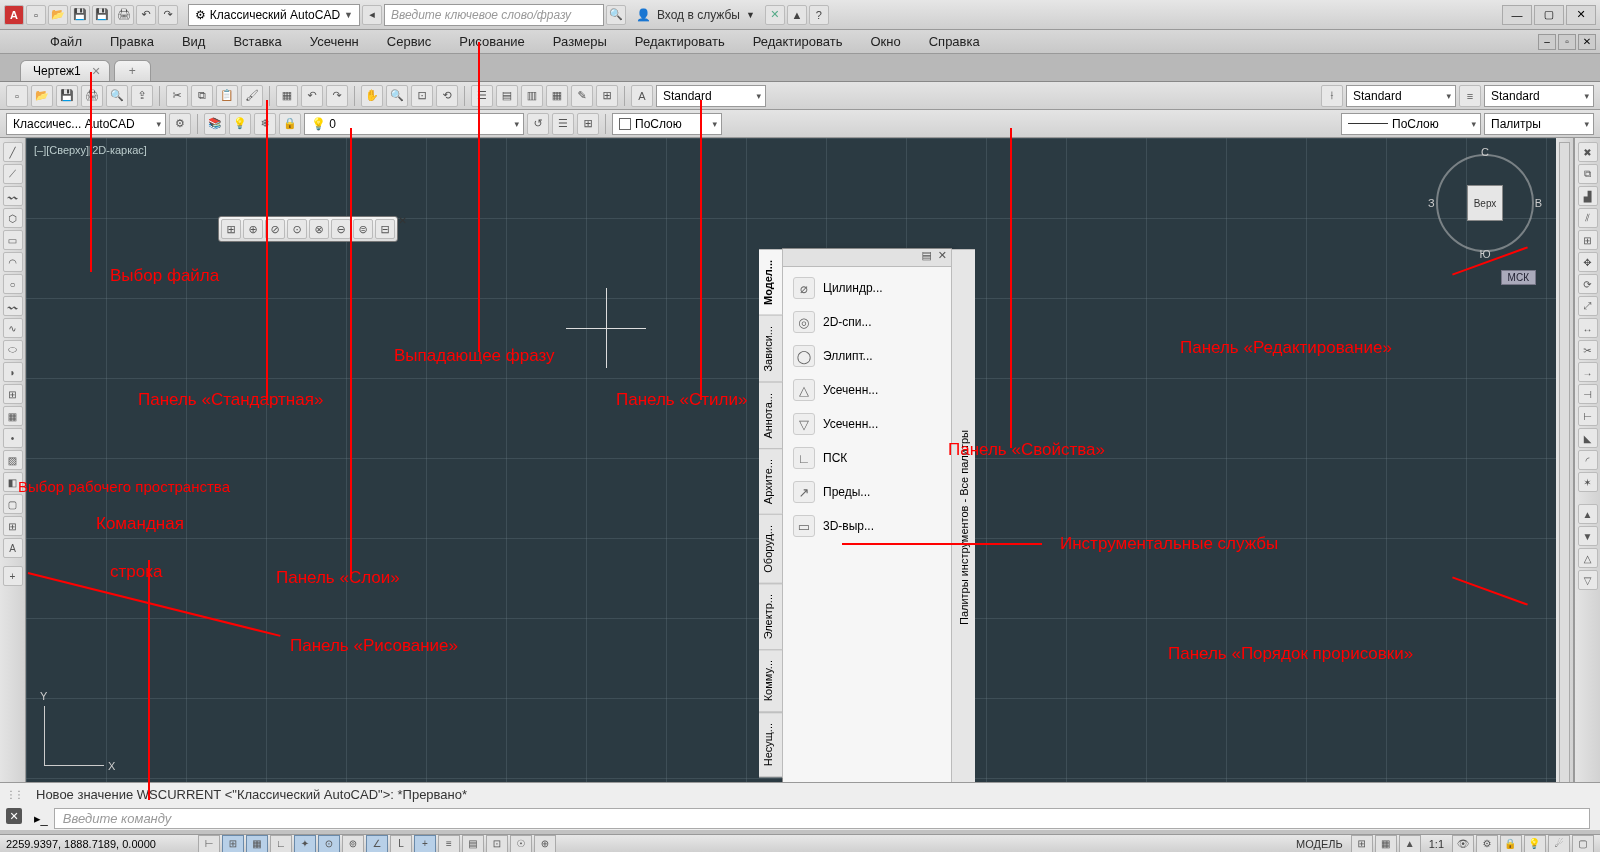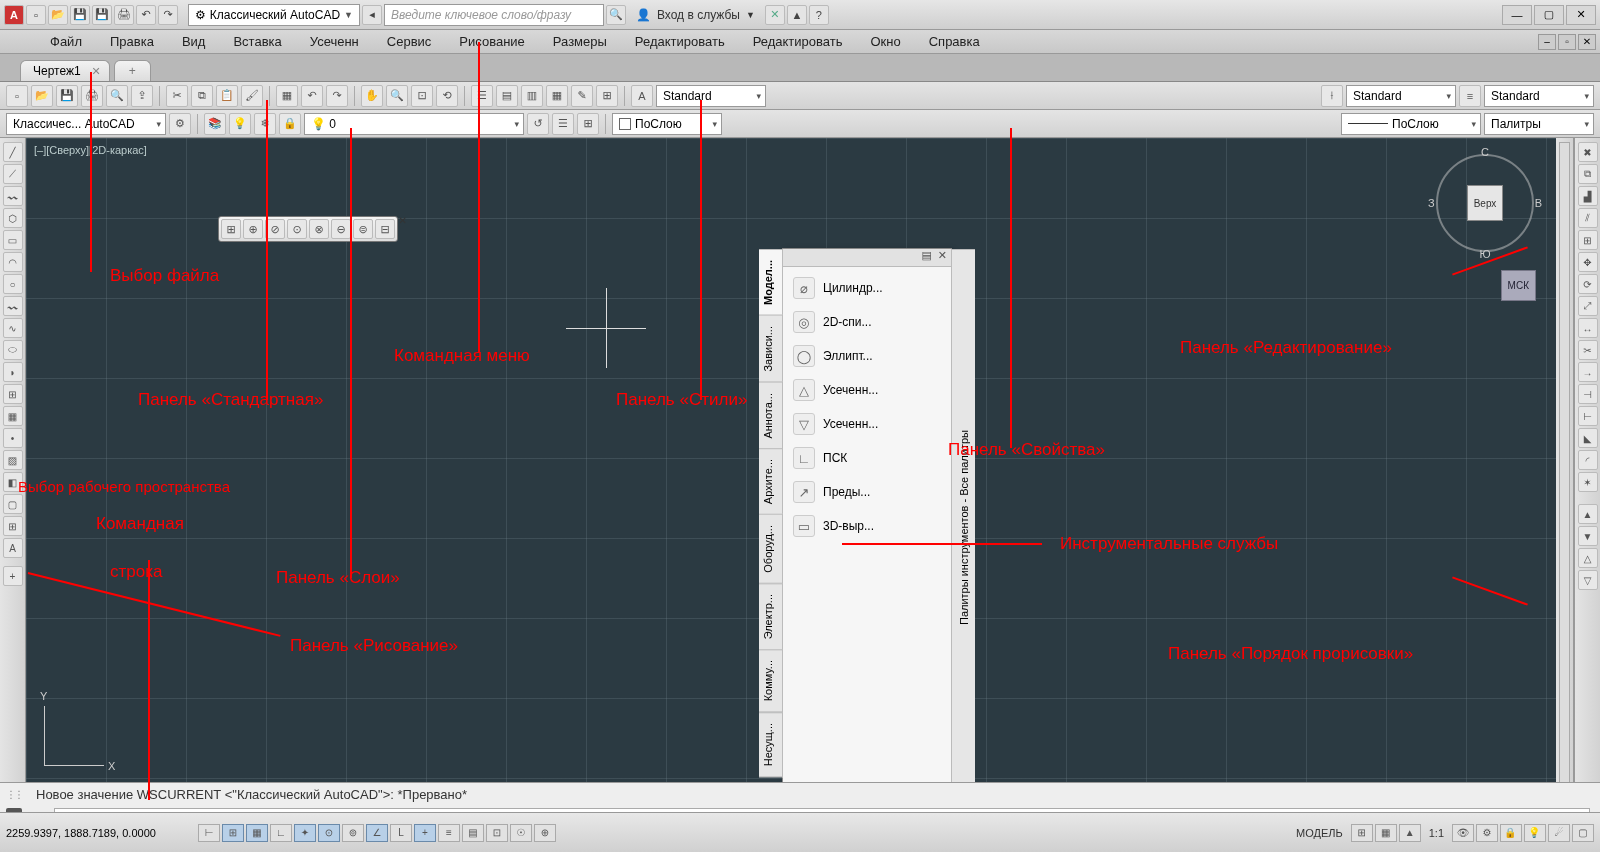--- a/index.html
+++ b/index.html
@@ -61,21 +61,21 @@
 .float-tb .x { position:absolute; right:-10px; top:-2px; color:#333; font-size:10px; }
 
 
 .viewcube { position:absolute; right:16px; top:10px; width:110px; height:110px; color:#ccc; font-size:11px; }
 .vc-ring { position:absolute; inset:6px; border:2px solid rgba(200,200,200,.5); border-radius:50%; }
 .vc-cube { position:absolute; left:38px; top:38px; width:34px; height:34px; background:#e6e6e6; color:#333; display:flex; align-items:center; justify-content:center; font-size:10px; box-shadow:0 0 0 1px #888; }
 .vc-n { position:absolute; left:50%; top:-2px; transform:translateX(-50%); }
 .vc-s { position:absolute; left:50%; bottom:-2px; transform:translateX(-50%); }
 .vc-e { position:absolute; right:-2px; top:50%; transform:translateY(-50%); }
 .vc-w { position:absolute; left:-2px; top:50%; transform:translateY(-50%); }
-.mck { position:absolute; right:20px; top:132px; background:#aab; color:#223; font-size:10px; padding:9px 6px; border:1px solid #778; }
+.mck { position:absolute; right:20px; top:132px; background:#aab; color:#223; font-size:10px; padding:1px 6px; border:1px solid #778; }
 
 
 .palette { position:absolute; left:756px; top:110px; width:170px; height:560px; background:#f6f6f6; border:1px solid #888; box-shadow:2px 2px 6px rgba(0,0,0,.3); font-size:12px; }
 .pal-hdr { height:18px; background:#e2e2e2; border-bottom:1px solid #bbb; display:flex; justify-content:flex-end; padding:0 4px; gap:6px; color:#555; font-size:11px; }
 .pal-tabs { position:absolute; left:-24px; top:0; bottom:0; width:24px; display:flex; flex-direction:column; }
 .ptab { flex:0 0 auto; writing-mode:vertical-rl; transform:rotate(180deg); font-size:11px; padding:10px 3px; background:#e6e6e6; border:1px solid #bbb; border-right:none; margin-bottom:-1px; text-align:center; white-space:nowrap; overflow:hidden; }
 .ptab.active { background:#f6f6f6; font-weight:bold; }
 .pal-title { position:absolute; right:-24px; top:0; bottom:0; width:24px; background:#e6e6e6; border:1px solid #bbb; border-left:none; writing-mode:vertical-rl; transform:rotate(180deg); font-size:11px; display:flex; align-items:center; justify-content:center; padding:6px 0; }
 .pal-body { padding:4px 0; }
 .pitem { display:flex; align-items:center; gap:8px; padding:6px 10px; }
@@ -93,21 +93,21 @@
 
 
 .cmdarea { position:absolute; left:0; right:0; bottom:22px; height:48px; background:#eee; border-top:1px solid #999; font-family:Consolas,monospace; font-size:13px; }
 .cmd-hist { padding:4px 36px; color:#333; }
 .cmd-input { display:flex; align-items:center; gap:6px; padding:2px 10px;margin-left:24px; }
 .cmd-input .box { flex:1; background:#fff; border:1px solid #aaa; padding:2px 8px; color:#999; font-style:italic; }
 .cmd-x { position:absolute; left:6px; top:25px; width:16px; height:16px; background:#555; color:#fff; font-size:11px; display:flex; align-items:center; justify-content:center; border-radius:2px; }
 .cmd-handle { position:absolute; left:6px; top:6px; color:#888; font-size:10px; letter-spacing:-2px; }
 
 
-.statusbar { position:absolute; left:0; right:0; bottom:0; height:40px; background:linear-gradient(#e8e8e8,#d0d0d0); border-top:1px solid #999; display:flex; align-items:center; font-size:11px; padding:0 6px; gap:2px;justify-content:flex-end; }
+.statusbar { position:absolute; left:0; right:0; bottom:0; height:18px; background:linear-gradient(#e8e8e8,#d0d0d0); border-top:1px solid #999; display:flex; align-items:center; font-size:11px; padding:0 6px; gap:2px;justify-content:flex-end; }
 .coords { width:190px; }
 .sbtn { width:22px; height:18px; background:#e2e2e2; border:1px solid #aaa; display:flex; align-items:center; justify-content:center; font-size:10px; color:#555; }
 .sbtn.on { background:#b8d0e8; border-color:#6a8aaa; }
 .sgap { flex:1; }
 .stext { padding:0 6px; color:#333; }
 
 
 .anno { position:absolute; color:#f00; font-size:17px; font-family:Arial,sans-serif; white-space:nowrap; pointer-events:none; z-index:50; }
 .redline { position:absolute; background:#f00; z-index:49; pointer-events:none; }
 </style>
@@ -448,21 +448,21 @@
   <div class="redline" style="left:90px;top:72px;width:2px;height:200px"></div>
   <div class="anno" style="left:110px;top:266px">Выбор файла</div>
 
   <div class="redline" style="left:266px;top:100px;width:2px;height:300px"></div>
   <div class="anno" style="left:138px;top:390px">Панель «Стандартная»</div>
 
   <div class="redline" style="left:350px;top:128px;width:2px;height:450px"></div>
   <div class="anno" style="left:276px;top:568px">Панель «Слои»</div>
 
   <div class="redline" style="left:478px;top:42px;width:2px;height:310px"></div>
-  <div class="anno" style="left:394px;top:346px">Командная меню</div>
+  <div class="anno" style="left:394px;top:346px">Выпадающее фразу</div>
 
   <div class="redline" style="left:700px;top:100px;width:2px;height:300px"></div>
   <div class="anno" style="left:616px;top:390px">Панель «Стили»</div>
 
   <div class="redline" style="left:1010px;top:128px;width:2px;height:320px"></div>
   <div class="anno" style="left:948px;top:440px">Панель «Свойства»</div>
 
   <div class="redline" style="left:1450px;top:260px;width:80px;height:2px;transform:rotate(-20deg)"></div>
   <div class="anno" style="left:1180px;top:338px">Панель «Редактирование»</div>
 

